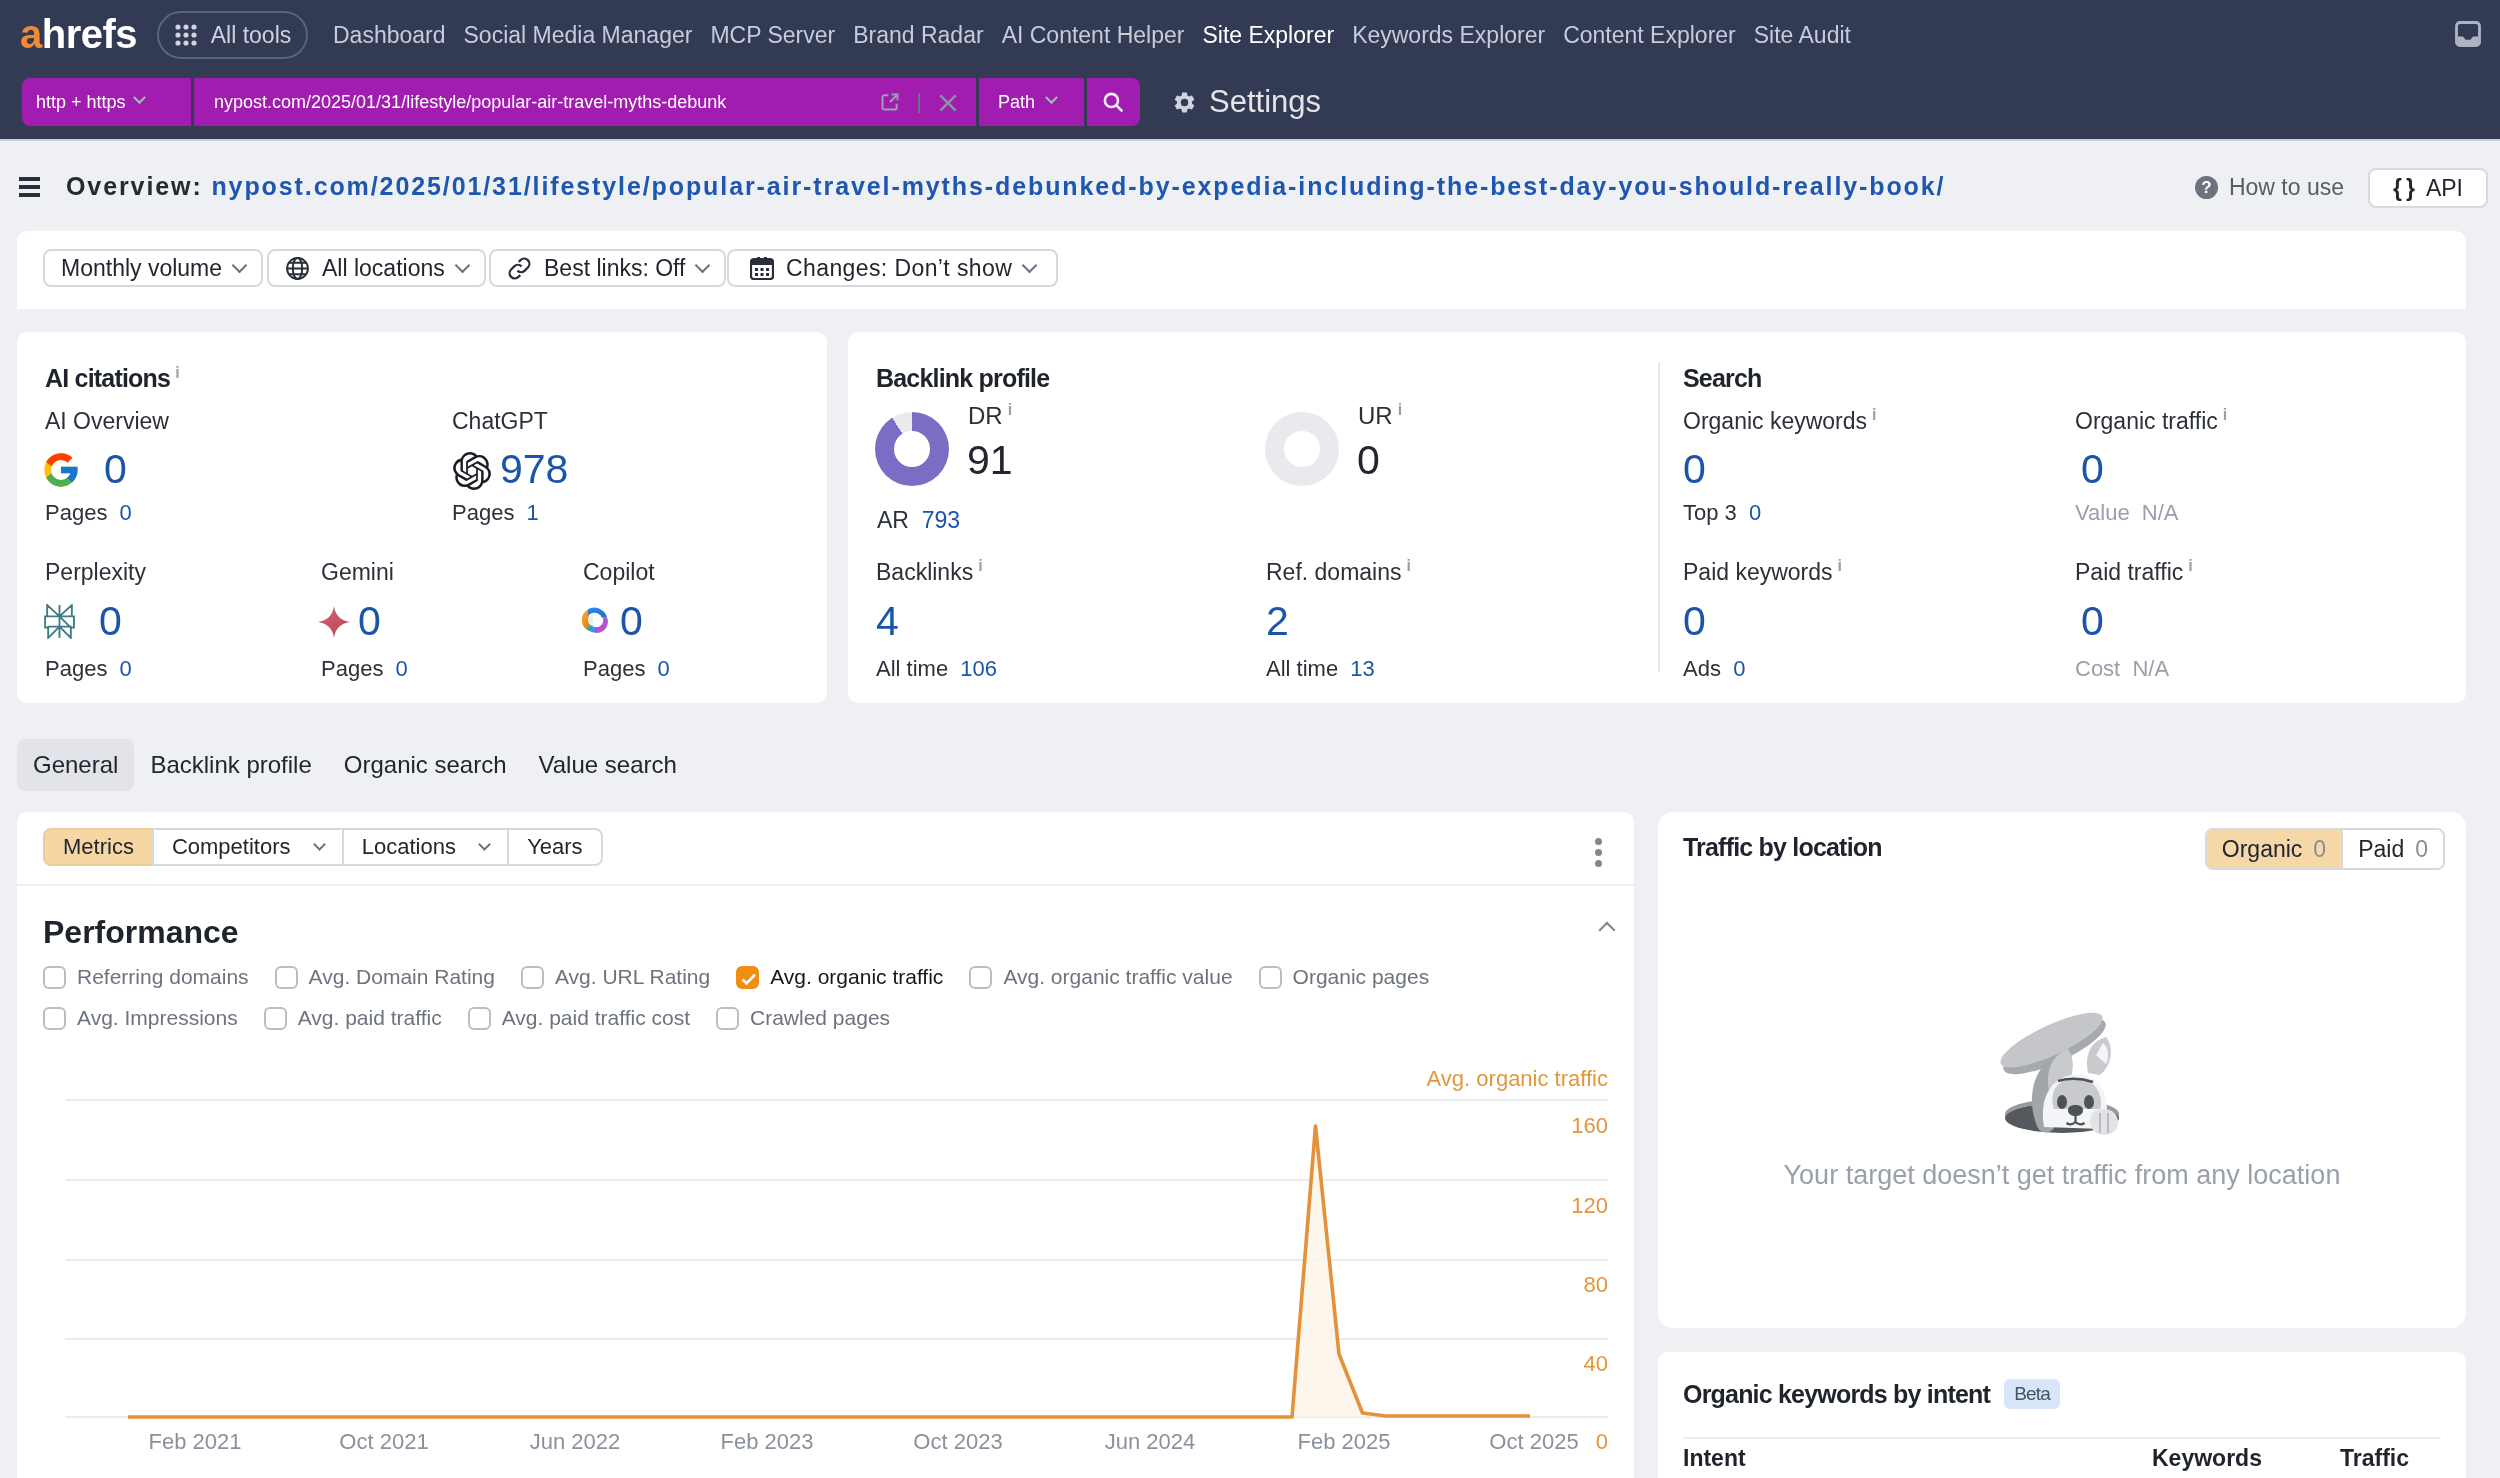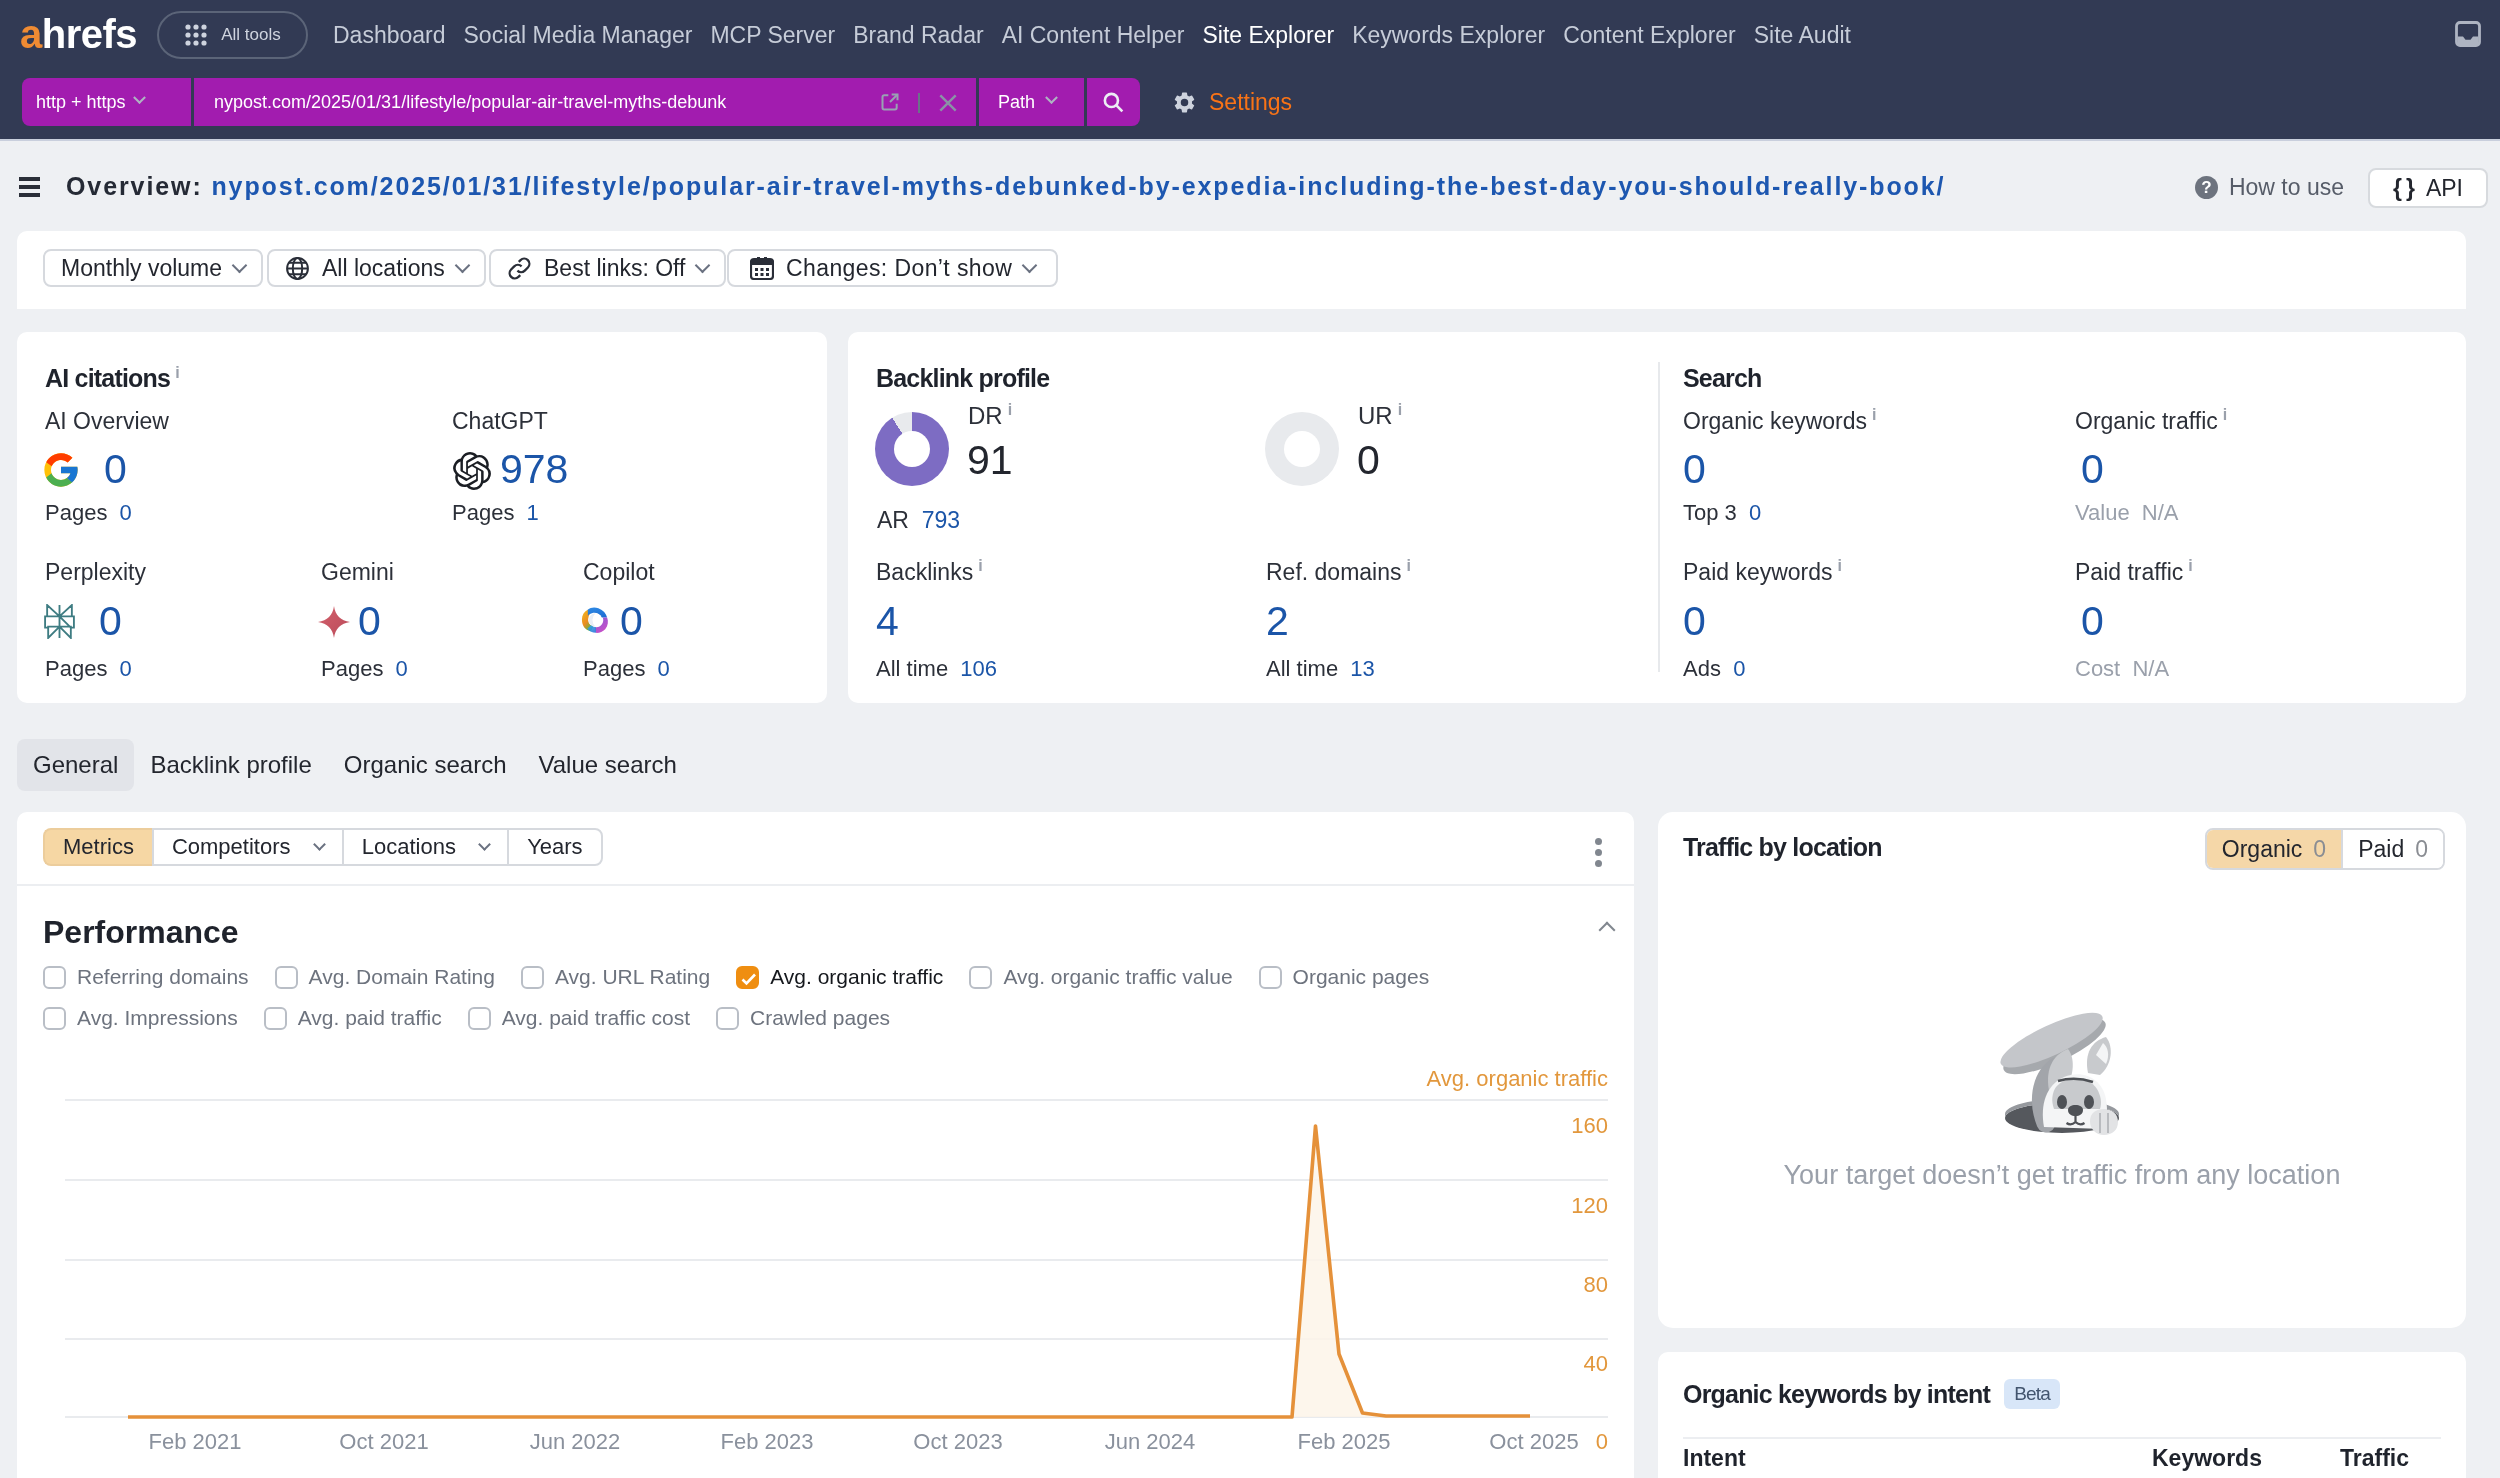--- a/index.html
+++ b/index.html
@@ -3,29 +3,29 @@
 <meta charset="utf-8">
 <style>
   * { margin:0; padding:0; box-sizing:border-box; }
   html,body { width:2500px; height:1478px; background:#eef0f3; font-family:"Liberation Sans", sans-serif; overflow:hidden; }
   .abs { position:absolute; }
   body { position:relative; }
   
   .nav { position:absolute; left:0; top:0; width:2500px; height:141px; background:#323a54; border-bottom:2px solid #c9cfdd; }
   .logo { position:absolute; left:20px; top:12px; font-size:40px; font-weight:bold; color:#fff; letter-spacing:-0.5px; }
   .logo span { color:#f08b33; }
-  .alltools { position:absolute; left:157px; top:11px; width:151px; height:48px; border:2px solid #5b6478; border-radius:26px; color:#ced3de; font-size:17px; display:flex; align-items:center; justify-content:center; gap:13px; }
+  .alltools { position:absolute; left:157px; top:11px; width:151px; height:48px; border:2px solid #5b6478; border-radius:26px; color:#ced3de; font-size:23px; display:flex; align-items:center; justify-content:center; gap:13px; }
   .navlinks { position:absolute; left:333px; top:0; height:70px; display:flex; align-items:center; gap:18px; font-size:23px; color:#c6ccd8; white-space:nowrap; }
   .navlinks .active { color:#fff; }
   .scricon { position:absolute; right:19px; top:21px; width:26px; height:26px; }
   
   .sbar { position:absolute; left:22px; top:78px; height:48px; background:#a21caf; border-radius:8px; display:flex; align-items:stretch; color:#fff; font-size:18px; }
   .sseg { display:flex; align-items:center; white-space:nowrap; }
   .sdiv { width:3px; background:#323a54; }
-  .settings { position:absolute; left:1172px; top:78px; height:48px; display:flex; align-items:center; gap:12px; color:#f97316; font-size:23px; }
+  .settings { position:absolute; left:1172px; top:78px; height:48px; display:flex; align-items:center; gap:12px; color:#e5e5e5; font-size:31px; }
   .chev { display:inline-block; width:12px; height:12px; border-right:2.5px solid currentColor; border-bottom:2.5px solid currentColor; transform:rotate(45deg) translate(-2px,-2px); }
   .chevd { display:inline-block; width:11px; height:11px; border-right:2.3px solid #6a7180; border-bottom:2.3px solid #6a7180; transform:rotate(45deg); margin-top:-6px; }
   
   .ovrow { position:absolute; left:0; top:143px; width:2500px; height:88px; }
   .burger { position:absolute; left:19px; top:34px; width:21px; height:20px; }
   .burger div { height:3.5px; background:#2a2e38; margin-bottom:4.5px; }
   .ovtitle { position:absolute; left:66px; top:29px; font-size:25px; font-weight:bold; color:#252a35; letter-spacing:1.9px; }
   .ovtitle a { color:#1d57b0; text-decoration:none; }
   .howto { position:absolute; right:156px; top:31px; font-size:23px; color:#565c68; display:flex; align-items:center; gap:11px; }
   .qmark { width:23px; height:23px; border-radius:50%; background:#6d737e; color:#fff; font-size:17px; font-weight:bold; display:flex; align-items:center; justify-content:center; }

